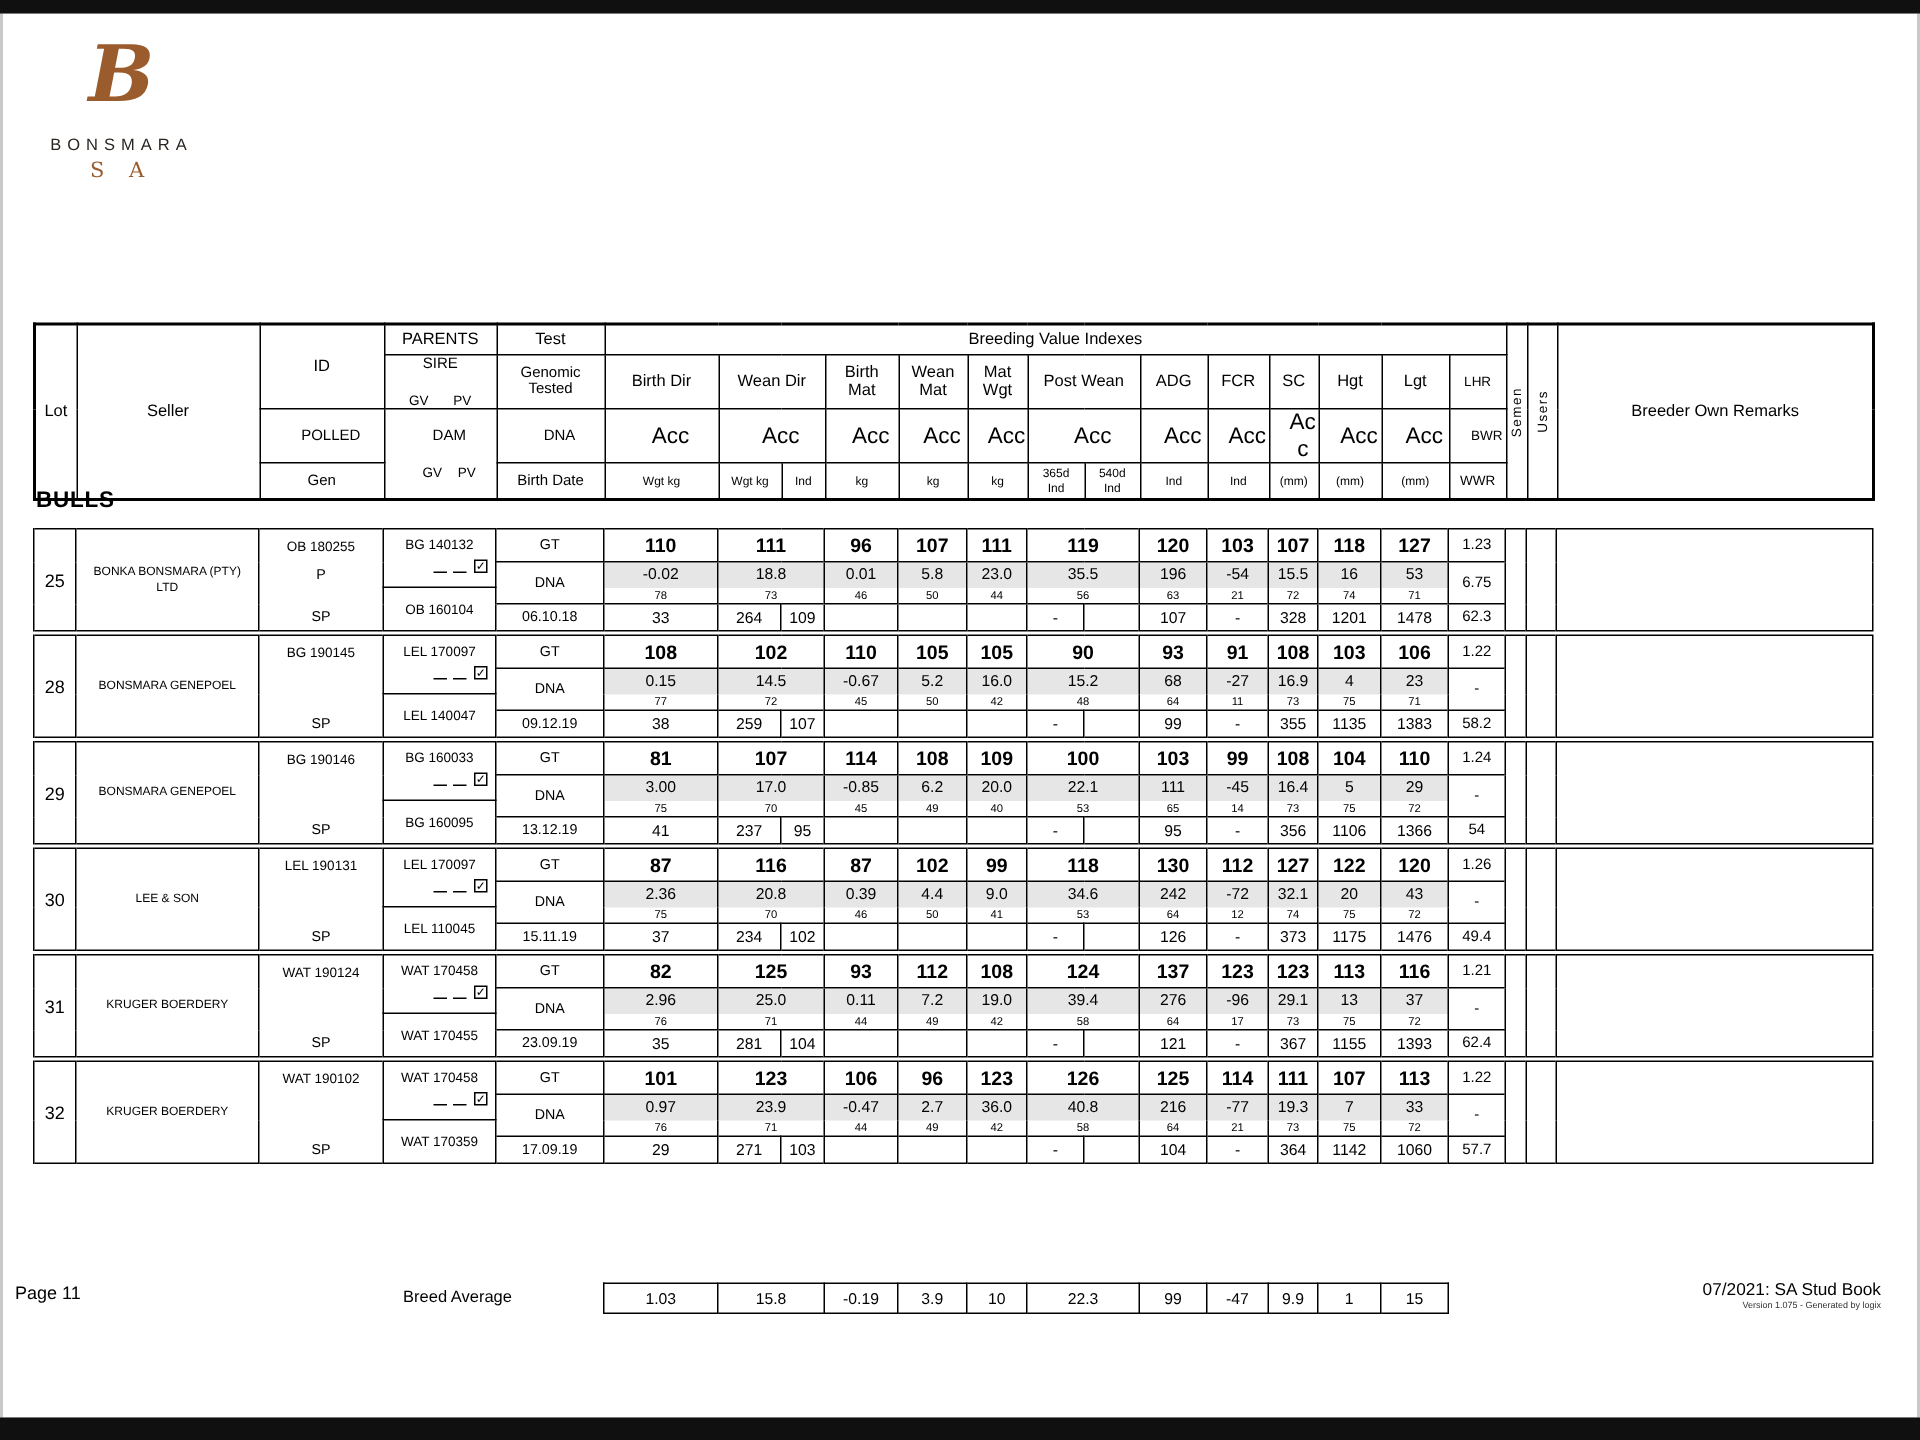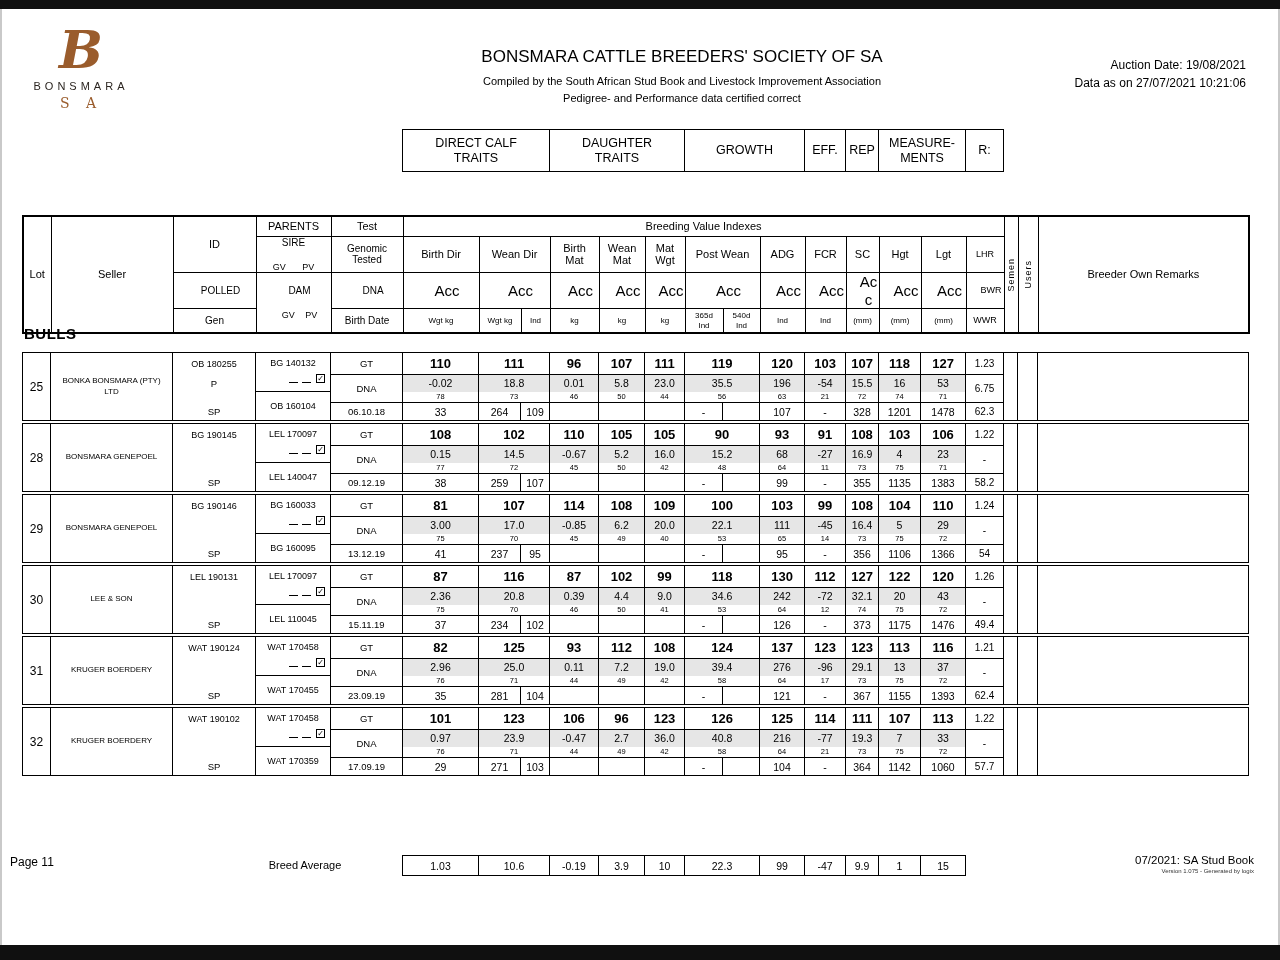--- a/index.html
+++ b/index.html
@@ -11,21 +11,21 @@
   .bar.bottom { bottom:0; height:15px; }
   .page { position:absolute; left:2px; top:9px; width:1276px; height:936px; background:#ffffff; }
 
   table { border-collapse:collapse; table-layout:fixed; background:#fff; }
   td { overflow:hidden; text-align:center; vertical-align:middle; word-wrap:break-word; }
 
   
   .logo { position:absolute; left:24px; top:12px; width:110px; text-align:center; }
   .logo .mark { font-family:"DejaVu Serif", serif; font-style:italic; font-weight:bold;
                 font-size:52px; line-height:58px; color:#9a5c2c; }
-  .logo .word { font-size:11px; letter-spacing:4px; color:#2b2520; margin-top:1px; }
+  .logo .word { font-size:11px; letter-spacing:4px; color:#2b2520; margin-top:12px; }
   .logo .sa   { font-family:"DejaVu Serif", serif; font-size:14px; letter-spacing:6px; color:#9a5c2c; margin-top:3px; }
 
   .titleblock { position:absolute; left:330px; top:38px; width:700px; text-align:center; }
   .titleblock .t1 { font-size:17px; }
   .titleblock .t2 { font-size:11px; margin-top:8px; }
   .titleblock .t3 { font-size:11px; margin-top:5px; }
 
   .dates { position:absolute; right:32px; top:47px; text-align:right; font-size:12px; line-height:18px; }
 
   
@@ -92,61 +92,40 @@
   <div class="bar top"></div>
 
   <div class="page">
 
     <div class="logo">
       <div class="mark">B</div>
       <div class="word">BONSMARA</div>
       <div class="sa">S A</div>
     </div>
 
-    <div class="titleblock">
-      <div class="t1">BONSMARA CATTLE BREEDERS' SOCIETY OF SA</div>
-      <div class="t2">Compiled by the South African Stud Book and Livestock Improvement Association</div>
-      <div class="t3">Pedigree- and Performance data certified correct</div>
-    </div>
-
-    <div class="dates">
-      <div>Auction Date: 19/08/2021</div>
-      <div>Data as on 27/07/2021 10:21:06</div>
-    </div>
+
 
     <table class="band">
       <colgroup>
         <col style="width:76px">
           <col style="width:42px">
           <col style="width:29px">
         <col style="width:49px">
           <col style="width:46px">
           <col style="width:40px">
         <col style="width:38px">
           <col style="width:37px">
           <col style="width:45px">
         <col style="width:41px">
           <col style="width:33px">
           <col style="width:42px">
         <col style="width:45px">
           <col style="width:38px">
       </colgroup>
       <tbody>
-          <tr>
-        <td class="grp" colspan="3">DIRECT CALF
-TRAITS</td>
-        <td class="grp" colspan="3">DAUGHTER
-TRAITS</td>
-        <td class="grp" colspan="3">GROWTH</td>
-        <td class="grp">EFF.</td>
-        <td class="grp">REP</td>
-        <td class="grp" colspan="2">MEASURE-
-MENTS</td>
-        <td class="grp">R:</td>
-      </tr>
     </tbody>
       </table>
 
     <table class="hdr">
       <colgroup>
         <col style="width:28px">
           <col style="width:122px">
           <col style="width:83px">
           <col style="width:75px">
           <col style="width:72px">
@@ -901,21 +880,21 @@
         <col style="width:75px">
           <col style="width:45px">
           <col style="width:41px">
           <col style="width:33px">
           <col style="width:42px">
         <col style="width:45px">
       </colgroup>
       <tbody>
           <tr>
         <td>1.03</td>
-        <td>10.6</td>
+        <td>15.8</td>
         <td>-0.19</td>
         <td>3.9</td>
         <td>10</td>
         <td>22.3</td>
         <td>99</td>
         <td>-47</td>
         <td>9.9</td>
         <td>1</td>
         <td>15</td>
       </tr>

